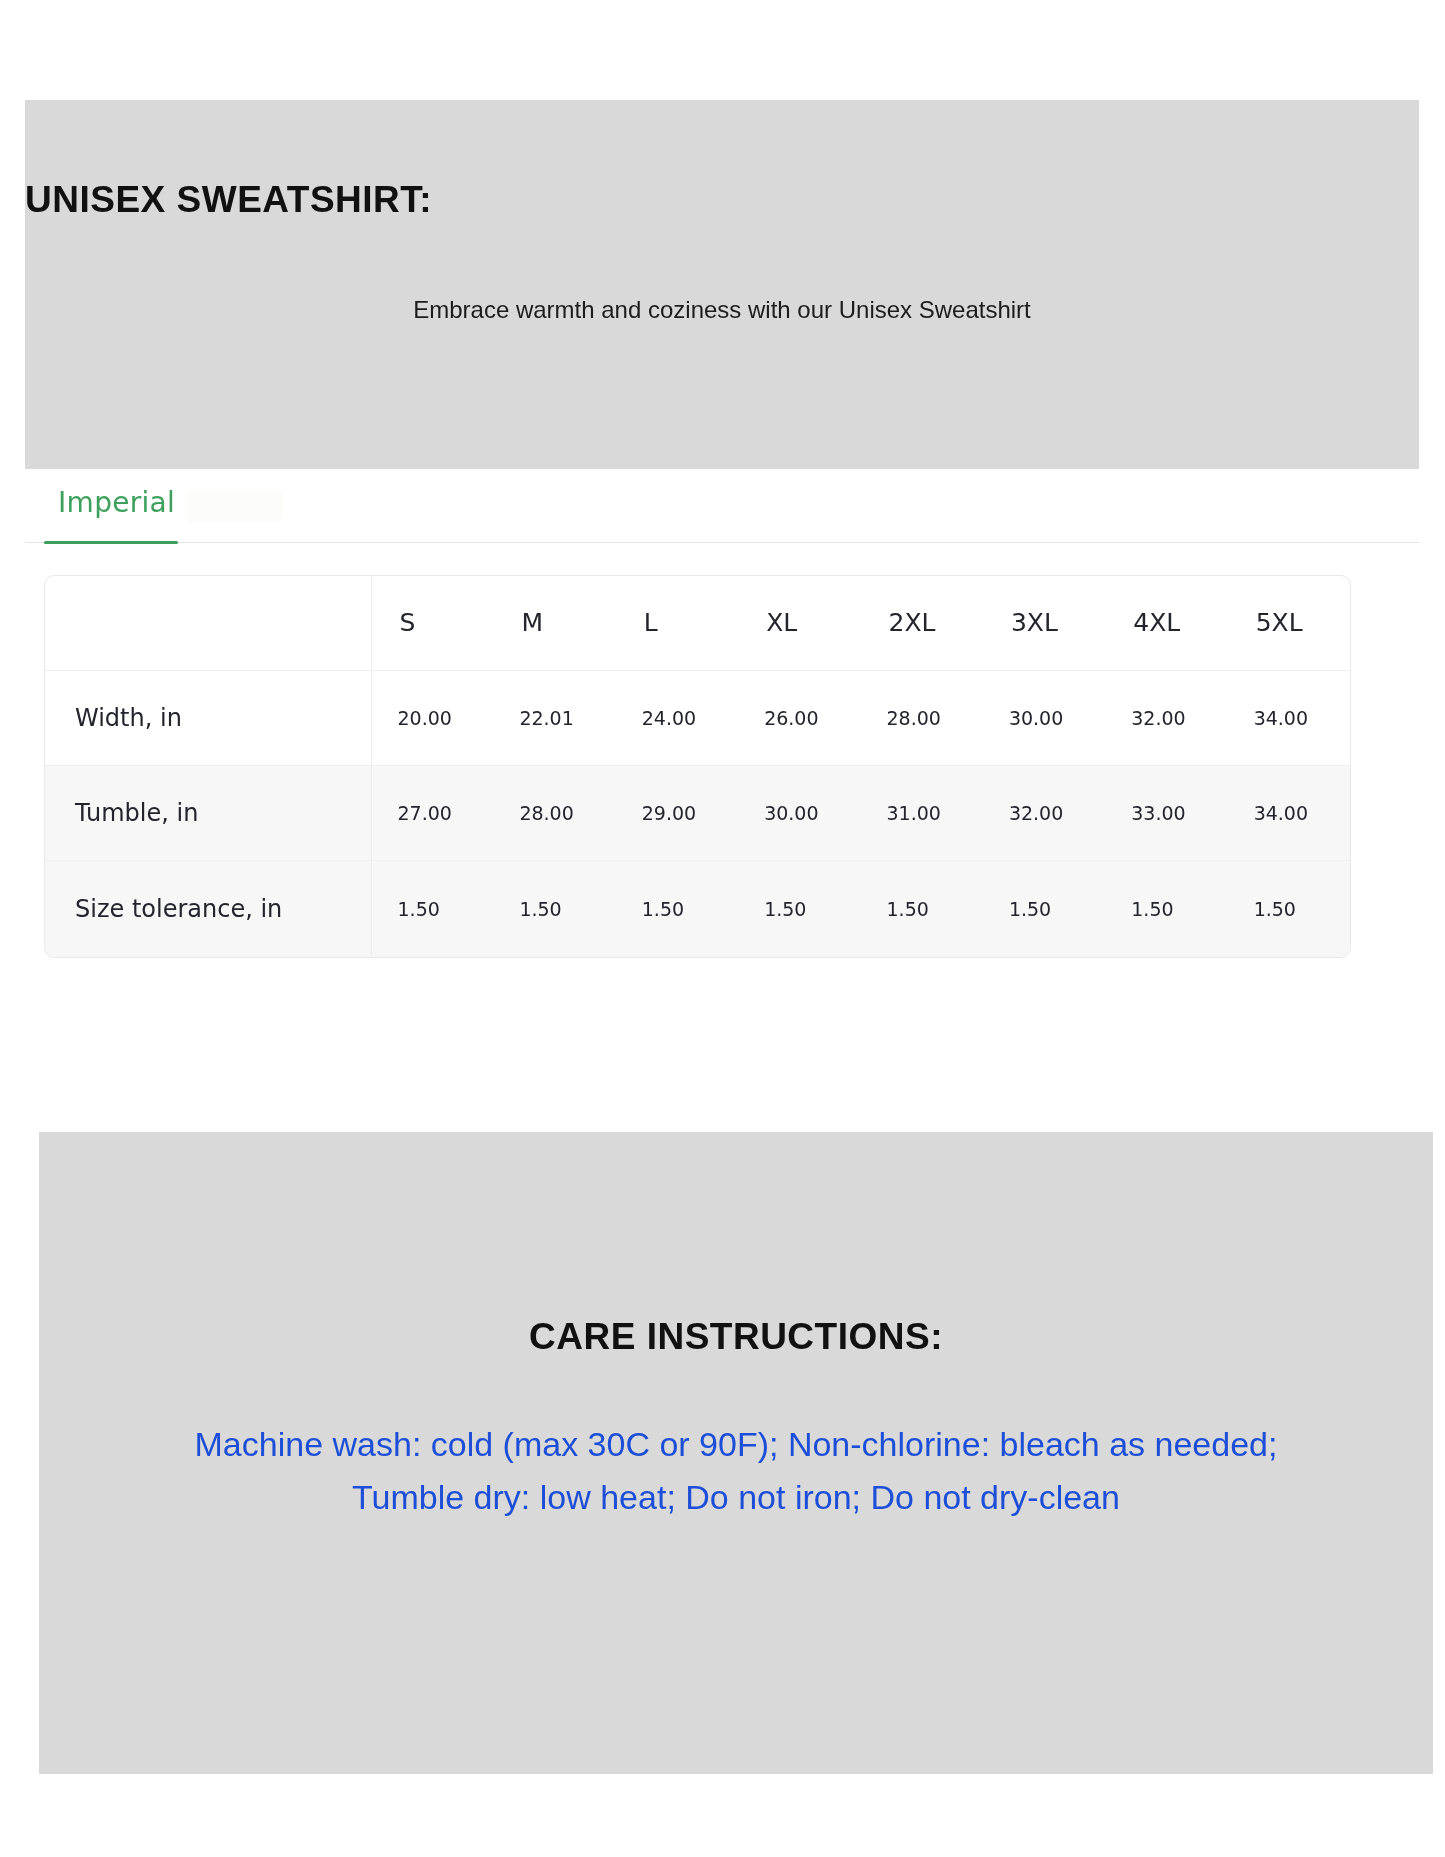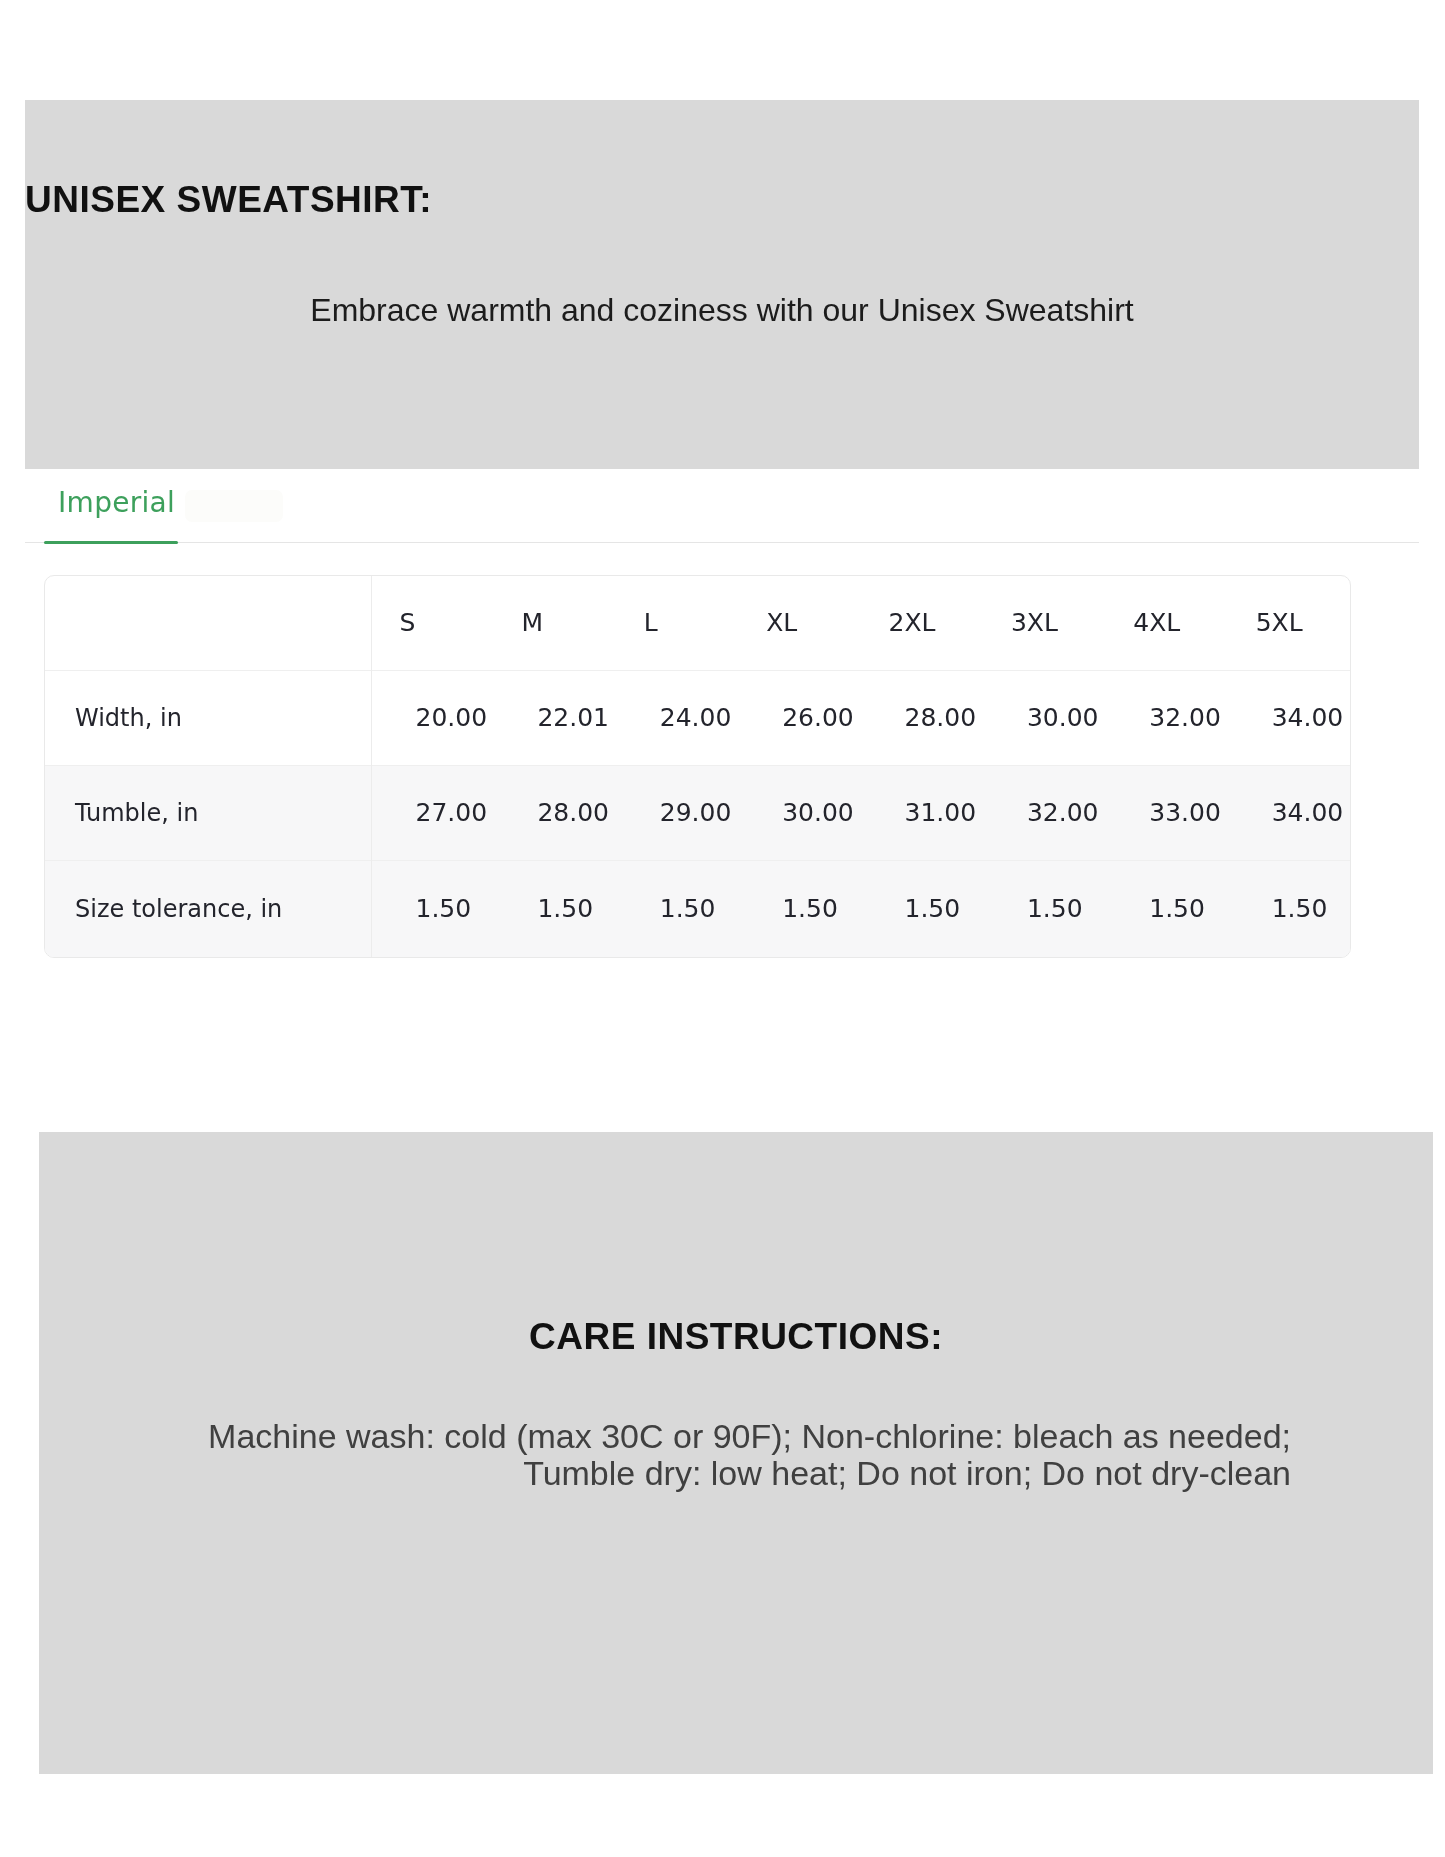--- a/index.html
+++ b/index.html
@@ -23,21 +23,21 @@
     position:absolute;left:25px;top:100px;width:1394px;height:369px;
     background:var(--panel-gray);
   }
   .hero h1{
     position:absolute;top:78px;left:0;width:100%;text-align:left;
     font-size:37px;line-height:44px;font-weight:700;letter-spacing:0.5px;
     color:#111;
   }
   .hero p{
     position:absolute;top:188px;left:0;width:100%;text-align:center;
-    font-size:32px;line-height:44px;font-weight:400;color:#1c1c1c;
+    font-size:24px;line-height:44px;font-weight:400;color:#1c1c1c;
   }
   
   .tabbar{position:absolute;left:0;top:470px;width:1445px;height:90px;}
   .tab-imperial{
     position:absolute;left:58px;top:16px;
     font-family:"DejaVu Sans", sans-serif;
     font-size:28px;line-height:34px;color:var(--accent-green);
     letter-spacing:0.3px;cursor:pointer;
   }
   .tab-ghost{
@@ -64,39 +64,39 @@
   thead tr{height:94px;}
   tbody tr{height:95px;}
   tbody tr.tall{height:130px;}
   tbody tr:last-child{height:97px;}
   th,td{font-weight:400;text-align:left;vertical-align:middle;}
   thead th{font-size:25px;padding-left:28px;}
   thead th.corner{padding-left:0;}
   tbody th.rowlabel{
     font-size:24px;line-height:38px;padding-left:30px;padding-right:46px;
   }
-  tbody td{font-size:25px;padding-left:44px;}
+  tbody td{font-size:19px;padding-left:26px;}
   .corner,.rowlabel{border-right:1px solid var(--table-divider);}
   tbody tr th,tbody tr td{border-top:1px solid var(--row-sep);}
   tbody tr.alt{background:var(--row-alt);}
   tbody tr.tall th,tbody tr.tall td{vertical-align:top;padding-top:26px;}
   
   .care{
     position:absolute;left:39px;top:1132px;width:1394px;height:642px;
     background:var(--panel-gray);
   }
   .care h2{
     position:absolute;top:181px;left:0;width:100%;text-align:center;
     font-size:37px;line-height:48px;font-weight:700;letter-spacing:0.5px;
     color:#111;
   }
   .care p{
     position:absolute;top:286px;left:50%;transform:translateX(-50%);
-    width:1110px;text-align:right;
-    font-size:34px;line-height:37px;font-weight:400;color:#404040;
+    width:1110px;text-align:center;
+    font-size:34px;line-height:53px;font-weight:400;color:#1d4ed8;
   }
 </style>
 </head>
 <body>
 
 <section class="hero">
   <h1>UNISEX SWEATSHIRT:</h1>
   <p>Embrace warmth and coziness with our Unisex Sweatshirt</p>
 </section>
 

